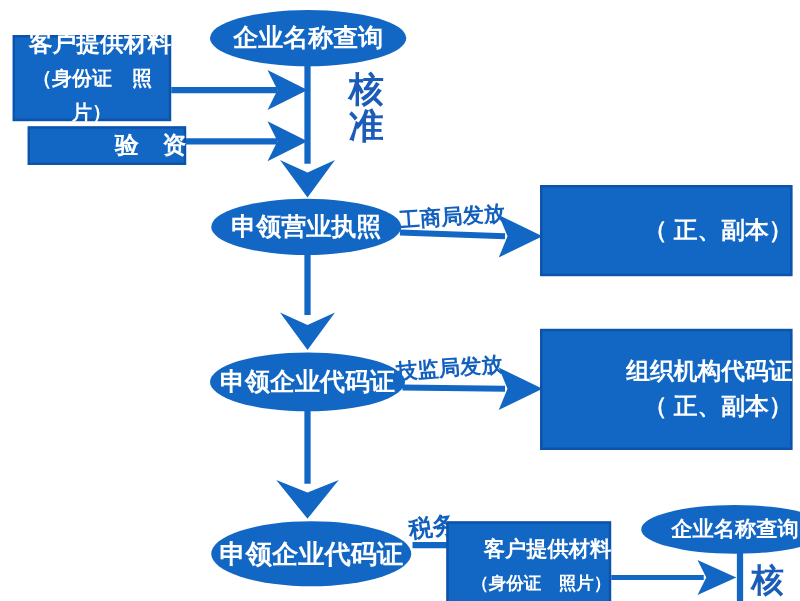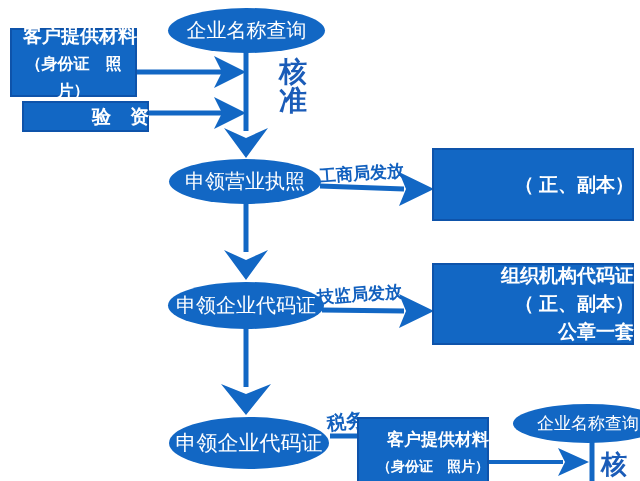--- a/index.html
+++ b/index.html
@@ -9,21 +9,21 @@
     font-family:"Liberation Sans","DejaVu Sans",sans-serif;
   }
   svg.connectors{position:absolute;left:0;top:0;z-index:0;}
   .bluebox{
     position:absolute;background:#1267C4;color:#ffffff;font-weight:bold;
     display:flex;flex-direction:column;justify-content:center;align-items:flex-end;
     text-align:center;z-index:2;
     box-shadow:inset 0 0 0 2px rgba(10,60,140,.45);
   }
   .ellipse{
-    position:absolute;background:#1267C4;color:#ffffff;font-weight:normal;
+    position:absolute;background:#1267C4;color:#ffffff;font-weight:bold;
     border-radius:50%;display:flex;justify-content:center;align-items:center;
     text-align:center;z-index:2;white-space:nowrap;
   }
   .bluelabel{
     position:absolute;color:#1260BE;font-weight:bold;white-space:nowrap;z-index:1;
   }
   .approve{
     position:absolute;color:#1b5cb8;font-weight:bold;z-index:1;
     width:34px;word-break:break-all;line-height:29px;font-size:28px;
   }
@@ -90,24 +90,23 @@
 <div class="bluebox" style="left:432px;top:148px;width:202px;height:73px;">
   <div class="l1" style="font-size:19px;">（ 正、副本）</div>
 </div>
 
 <div class="ellipse" style="left:168px;top:282px;width:156px;height:47px;font-size:20px;">
   <span>申领企业代码证</span>
 </div>
 
 <div class="bluelabel" style="left:317px;top:283px;font-size:17px;transform:rotate(-4deg);">技监局发放</div>
 
-<div class="bluebox" style="left:432px;top:263px;width:202px;height:82px;">
+<div class="bluebox" style="left:432px;top:263px;width:202px;height:97px;">
   <div class="l1" style="font-size:19px;line-height:28px;">组织机构代码证</div>
   <div class="l1" style="font-size:19px;line-height:28px;">（ 正、副本）</div>
-  <div class="l1" style="font-size:19px;line-height:28px;">公章一套</div>
 </div>
 
 <div class="ellipse" style="left:169px;top:417px;width:160px;height:52px;font-size:21px;">
   <span>申领企业代码证</span>
 </div>
 
 <div class="bluelabel" style="left:327px;top:409px;font-size:19px;transform:rotate(-7deg);">税务</div>
 
 <div class="bluebox" style="left:357px;top:417px;width:132px;height:72px;">
   <div style="font-size:17px;line-height:26px;font-weight:bold;">客户提供材料</div>

